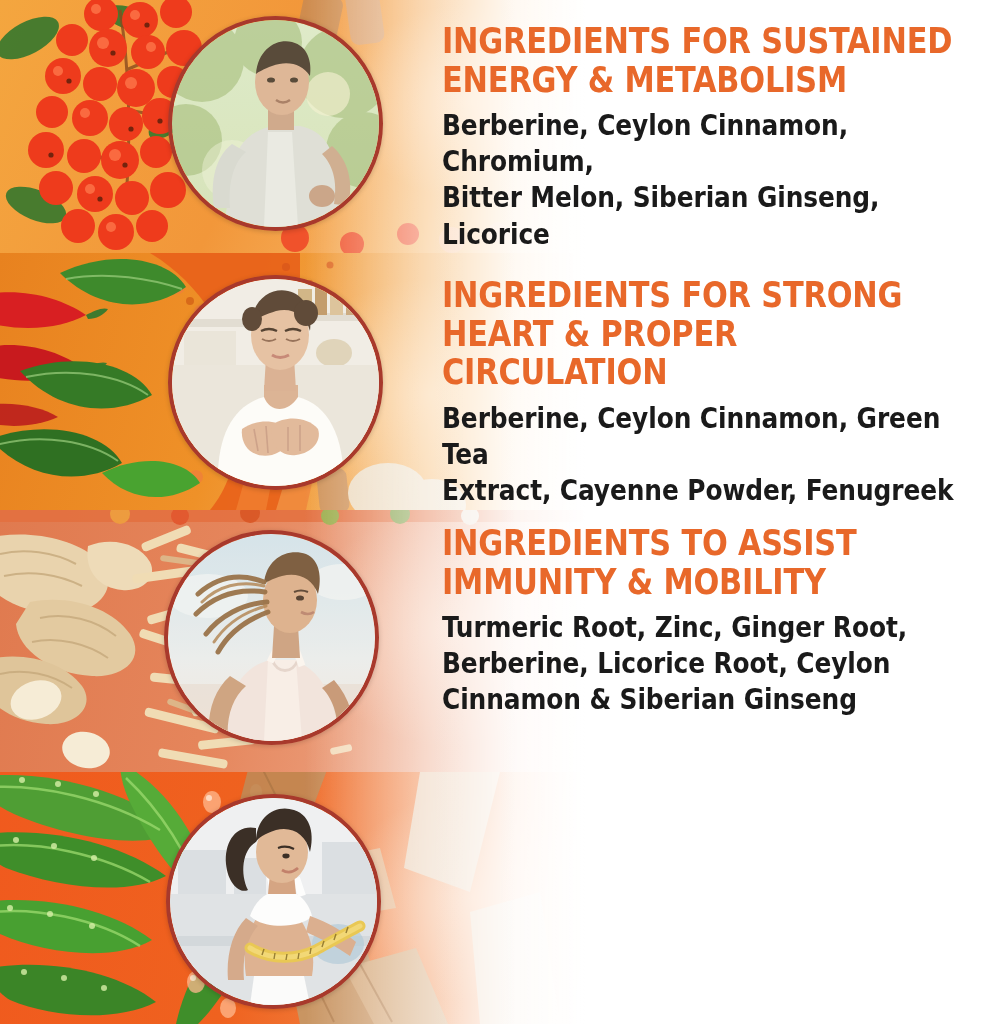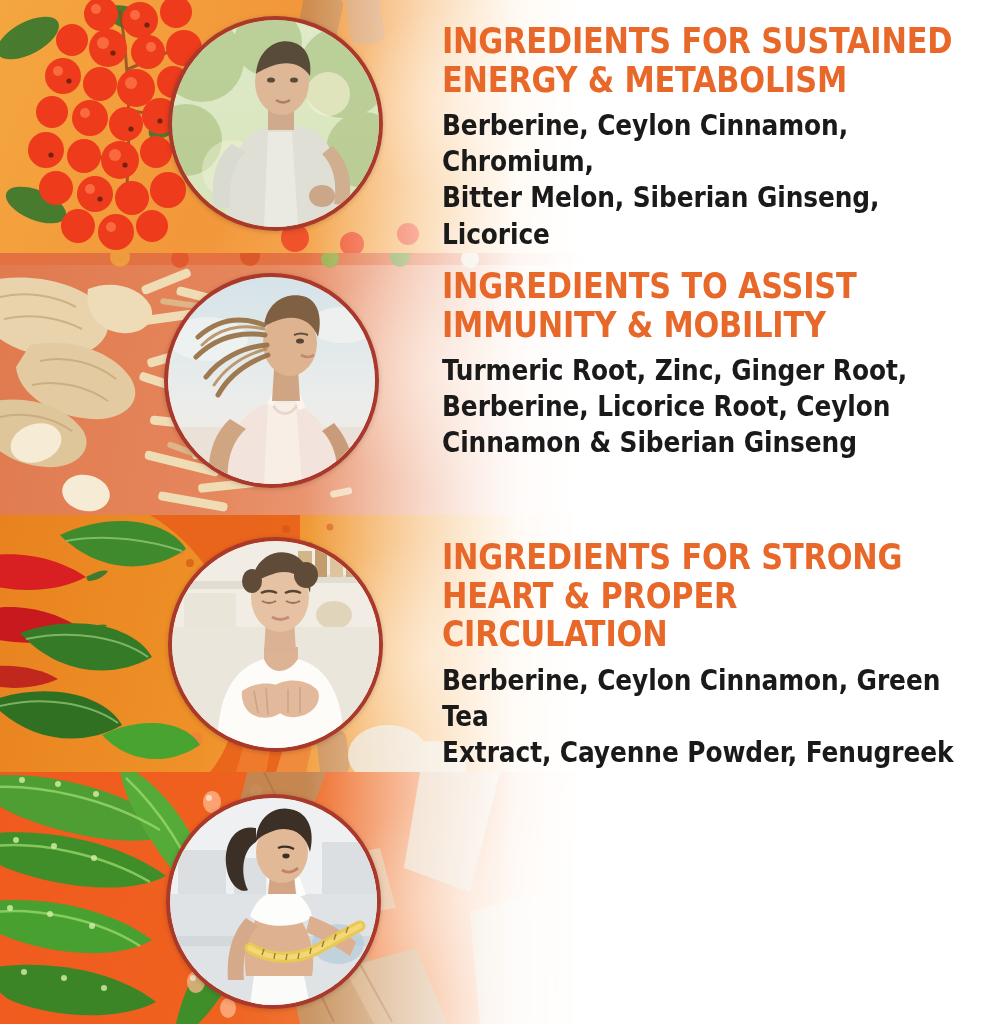--- a/index.html
+++ b/index.html
@@ -234,20 +234,143 @@
 
     <div class="copy c1">
       <h2 class="heading">INGREDIENTS FOR SUSTAINED
 ENERGY &amp; METABOLISM</h2>
       <p class="body">Berberine, Ceylon Cinnamon, Chromium,
 Bitter Melon, Siberian Ginseng, Licorice
 Root &amp; Banaba Extract</p>
     </div>
   </section>
 
+  <section class="panel p2">
+    <div class="photo">
+      <div class="bg bg2"></div>
+
+      <svg width="585" height="257" viewBox="0 0 585 257" style="position:absolute;inset:0;">
+
+        <path d="M150 0 C200 30 232 80 238 140 C244 196 228 236 210 257 L300 257 L300 0 Z" fill="#e8621a" opacity=".92"></path>
+        <g fill="#f0803a" opacity=".8">
+          <circle cx="178" cy="34" r="7"></circle>
+            <circle cx="200" cy="58" r="6"></circle>
+          <circle cx="214" cy="96" r="8"></circle>
+            <circle cx="222" cy="140" r="7"></circle>
+          <circle cx="214" cy="186" r="6"></circle>
+            <circle cx="196" cy="224" r="7"></circle>
+          <circle cx="248" cy="64" r="6"></circle>
+            <circle cx="258" cy="118" r="7"></circle>
+          <circle cx="250" cy="178" r="6"></circle>
+            <circle cx="264" cy="218" r="7"></circle>
+        </g>
+        <g fill="#c74d10" opacity=".55">
+          <circle cx="190" cy="48" r="4"></circle>
+            <circle cx="228" cy="112" r="4"></circle>
+          <circle cx="206" cy="160" r="4"></circle>
+            <circle cx="244" cy="196" r="4"></circle>
+        </g>
+
+        <g fill="#d8551a" opacity=".7">
+          <circle cx="286" cy="14" r="4"></circle>
+            <circle cx="310" cy="30" r="3"></circle>
+          <circle cx="268" cy="40" r="3"></circle>
+            <circle cx="330" cy="12" r="3.5"></circle>
+        </g>
+
+        <g>
+          <path d="M-18 42 C20 34 60 44 86 62 C64 74 28 80 -12 70 Z" fill="#d81f22"></path>
+          <path d="M86 62 C94 58 102 54 108 56 C104 62 96 66 88 66 Z" fill="#3f7a2e"></path>
+          <path d="M-22 96 C16 86 58 96 84 116 C60 128 24 132 -16 122 Z" fill="#c81a1e"></path>
+          <path d="M84 116 C92 112 100 108 107 110 C103 116 94 120 86 120 Z" fill="#3f7a2e"></path>
+          <path d="M-14 152 C14 148 42 154 58 164 C40 172 14 176 -12 170 Z" fill="#b9181c" opacity=".85"></path>
+        </g>
+
+        <g fill="#3e8a2c">
+          <path d="M60 20 C110 -4 168 4 186 34 C150 60 98 58 60 20 Z"></path>
+          <path d="M20 118 C74 98 134 110 152 142 C110 166 56 158 20 118 Z" fill="#357a26"></path>
+          <path d="M-10 186 C44 166 104 178 122 210 C80 234 26 226 -10 186 Z" fill="#2f7022"></path>
+          <path d="M102 220 C142 200 186 206 200 230 C168 252 128 248 102 220 Z" fill="#49a330"></path>
+        </g>
+        <g stroke="#9ccf7e" stroke-width="2" fill="none" opacity=".7">
+          <path d="M66 26 C108 18 152 26 182 36"></path>
+          <path d="M26 124 C72 114 120 122 148 142"></path>
+          <path d="M-4 192 C42 180 90 188 118 208"></path>
+        </g>
+
+        <g>
+          <path d="M236 257 L252 200 L276 206 L266 257 Z" fill="#ef7a2c"></path>
+          <path d="M276 257 L292 204 L316 212 L306 257 Z" fill="#f08a3c"></path>
+          <rect x="318" y="216" width="30" height="44" rx="8" fill="#d0945b" transform="rotate(-6 333 238)"></rect>
+        </g>
+
+        <g fill="#ece4d4" opacity=".85">
+          <ellipse cx="388" cy="240" rx="40" ry="30"></ellipse>
+          <ellipse cx="432" cy="252" rx="34" ry="26"></ellipse>
+        </g>
+      </svg>
+
+      <div class="fade"></div>
+    </div>
+
+    <div class="medallion m2">
+      <div class="portrait">
+        <svg width="207" height="207" viewBox="0 0 207 207">
+          <rect width="207" height="207" fill="#f2efe9"></rect>
+          <g opacity=".9">
+            <rect x="0" y="0" width="207" height="86" fill="#efece6"></rect>
+            <rect x="6" y="40" width="70" height="8" fill="#ddd8cf"></rect>
+            <rect x="118" y="34" width="84" height="8" fill="#ddd8cf"></rect>
+            <rect x="126" y="10" width="14" height="26" fill="#c8a66f"></rect>
+            <rect x="143" y="6" width="12" height="30" fill="#b5874f"></rect>
+            <rect x="158" y="12" width="13" height="24" fill="#d6b98a"></rect>
+            <rect x="174" y="8" width="11" height="28" fill="#c0996a"></rect>
+            <rect x="12" y="52" width="52" height="40" fill="#e6e1d8"></rect>
+            <ellipse cx="162" cy="74" rx="18" ry="14" fill="#cbb78e" opacity=".6"></ellipse>
+          </g>
+          <rect x="0" y="86" width="207" height="121" fill="#e9e4db"></rect>
+
+          <path d="M46 207 C44 156 62 126 92 118 L126 118 C156 126 172 156 172 207 Z" fill="#fdfdfc"></path>
+          <path d="M92 118 C98 134 116 134 126 118 L126 106 L92 106 Z" fill="#d8ab8b"></path>
+
+          <path d="M94 78 L122 78 L124 112 L92 112 Z" fill="#d6a98a"></path>
+          <ellipse cx="108" cy="56" rx="29" ry="35" fill="#e3bb9b"></ellipse>
+          <path d="M79 46 C80 20 100 8 116 12 C134 16 140 34 138 52 C134 36 120 28 104 32 C92 36 82 40 79 46 Z" fill="#4a3423"></path>
+          <ellipse cx="134" cy="34" rx="12" ry="13" fill="#4a3423"></ellipse>
+          <ellipse cx="80" cy="40" rx="10" ry="12" fill="#4a3423"></ellipse>
+          <path d="M89 52 Q97 48 105 52" stroke="#3e2b1c" stroke-width="2.4" fill="none"></path>
+          <path d="M113 52 Q121 48 129 52" stroke="#3e2b1c" stroke-width="2.4" fill="none"></path>
+          <path d="M90 60 Q97 64 104 60" stroke="#8a6148" stroke-width="2" fill="none"></path>
+          <path d="M114 60 Q121 64 128 60" stroke="#8a6148" stroke-width="2" fill="none"></path>
+          <path d="M100 76 Q108 81 117 76" stroke="#c07b6a" stroke-width="3" fill="none"></path>
+
+          <g fill="#dfb292">
+            <path d="M70 150 C84 140 104 140 116 150 C120 160 114 172 100 176 C82 180 68 168 70 150 Z"></path>
+            <path d="M100 146 C114 136 136 138 146 150 C150 162 140 174 124 176 C106 178 96 162 100 146 Z"></path>
+          </g>
+          <g stroke="#c0907a" stroke-width="1.6" fill="none" opacity=".8">
+            <path d="M82 150 L86 172"></path>
+              <path d="M94 147 L96 174"></path>
+            <path d="M116 148 L116 172"></path>
+              <path d="M128 146 L128 172"></path>
+          </g>
+          <rect width="207" height="207" fill="#fff3e2" opacity=".12"></rect>
+        </svg>
+      </div>
+    </div>
+
+    <div class="copy c2">
+      <h2 class="heading">INGREDIENTS FOR STRONG
+HEART &amp; PROPER CIRCULATION</h2>
+      <p class="body">Berberine, Ceylon Cinnamon, Green Tea
+Extract, Cayenne Powder, Fenugreek
+Seed Extract &amp; Artichoke Leaf</p>
+    </div>
+  </section>
+
   <section class="panel p3">
     <div class="photo">
       <div class="bg bg3"></div>
 
       <svg width="585" height="262" viewBox="0 0 585 262" style="position:absolute;inset:0;">
 
         <g opacity=".85">
           <rect x="0" y="0" width="585" height="12" fill="#e4703f"></rect>
           <circle cx="120" cy="4" r="10" fill="#efa13c"></circle>
             <circle cx="180" cy="6" r="9" fill="#e2532a"></circle>
@@ -360,143 +483,20 @@
 
     <div class="copy c3">
       <h2 class="heading">INGREDIENTS TO ASSIST
 IMMUNITY &amp; MOBILITY</h2>
       <p class="body">Turmeric Root, Zinc, Ginger Root,
 Berberine, Licorice Root, Ceylon
 Cinnamon &amp; Siberian Ginseng</p>
     </div>
   </section>
 
-  <section class="panel p2">
-    <div class="photo">
-      <div class="bg bg2"></div>
-
-      <svg width="585" height="257" viewBox="0 0 585 257" style="position:absolute;inset:0;">
-
-        <path d="M150 0 C200 30 232 80 238 140 C244 196 228 236 210 257 L300 257 L300 0 Z" fill="#e8621a" opacity=".92"></path>
-        <g fill="#f0803a" opacity=".8">
-          <circle cx="178" cy="34" r="7"></circle>
-            <circle cx="200" cy="58" r="6"></circle>
-          <circle cx="214" cy="96" r="8"></circle>
-            <circle cx="222" cy="140" r="7"></circle>
-          <circle cx="214" cy="186" r="6"></circle>
-            <circle cx="196" cy="224" r="7"></circle>
-          <circle cx="248" cy="64" r="6"></circle>
-            <circle cx="258" cy="118" r="7"></circle>
-          <circle cx="250" cy="178" r="6"></circle>
-            <circle cx="264" cy="218" r="7"></circle>
-        </g>
-        <g fill="#c74d10" opacity=".55">
-          <circle cx="190" cy="48" r="4"></circle>
-            <circle cx="228" cy="112" r="4"></circle>
-          <circle cx="206" cy="160" r="4"></circle>
-            <circle cx="244" cy="196" r="4"></circle>
-        </g>
-
-        <g fill="#d8551a" opacity=".7">
-          <circle cx="286" cy="14" r="4"></circle>
-            <circle cx="310" cy="30" r="3"></circle>
-          <circle cx="268" cy="40" r="3"></circle>
-            <circle cx="330" cy="12" r="3.5"></circle>
-        </g>
-
-        <g>
-          <path d="M-18 42 C20 34 60 44 86 62 C64 74 28 80 -12 70 Z" fill="#d81f22"></path>
-          <path d="M86 62 C94 58 102 54 108 56 C104 62 96 66 88 66 Z" fill="#3f7a2e"></path>
-          <path d="M-22 96 C16 86 58 96 84 116 C60 128 24 132 -16 122 Z" fill="#c81a1e"></path>
-          <path d="M84 116 C92 112 100 108 107 110 C103 116 94 120 86 120 Z" fill="#3f7a2e"></path>
-          <path d="M-14 152 C14 148 42 154 58 164 C40 172 14 176 -12 170 Z" fill="#b9181c" opacity=".85"></path>
-        </g>
-
-        <g fill="#3e8a2c">
-          <path d="M60 20 C110 -4 168 4 186 34 C150 60 98 58 60 20 Z"></path>
-          <path d="M20 118 C74 98 134 110 152 142 C110 166 56 158 20 118 Z" fill="#357a26"></path>
-          <path d="M-10 186 C44 166 104 178 122 210 C80 234 26 226 -10 186 Z" fill="#2f7022"></path>
-          <path d="M102 220 C142 200 186 206 200 230 C168 252 128 248 102 220 Z" fill="#49a330"></path>
-        </g>
-        <g stroke="#9ccf7e" stroke-width="2" fill="none" opacity=".7">
-          <path d="M66 26 C108 18 152 26 182 36"></path>
-          <path d="M26 124 C72 114 120 122 148 142"></path>
-          <path d="M-4 192 C42 180 90 188 118 208"></path>
-        </g>
-
-        <g>
-          <path d="M236 257 L252 200 L276 206 L266 257 Z" fill="#ef7a2c"></path>
-          <path d="M276 257 L292 204 L316 212 L306 257 Z" fill="#f08a3c"></path>
-          <rect x="318" y="216" width="30" height="44" rx="8" fill="#d0945b" transform="rotate(-6 333 238)"></rect>
-        </g>
-
-        <g fill="#ece4d4" opacity=".85">
-          <ellipse cx="388" cy="240" rx="40" ry="30"></ellipse>
-          <ellipse cx="432" cy="252" rx="34" ry="26"></ellipse>
-        </g>
-      </svg>
-
-      <div class="fade"></div>
-    </div>
-
-    <div class="medallion m2">
-      <div class="portrait">
-        <svg width="207" height="207" viewBox="0 0 207 207">
-          <rect width="207" height="207" fill="#f2efe9"></rect>
-          <g opacity=".9">
-            <rect x="0" y="0" width="207" height="86" fill="#efece6"></rect>
-            <rect x="6" y="40" width="70" height="8" fill="#ddd8cf"></rect>
-            <rect x="118" y="34" width="84" height="8" fill="#ddd8cf"></rect>
-            <rect x="126" y="10" width="14" height="26" fill="#c8a66f"></rect>
-            <rect x="143" y="6" width="12" height="30" fill="#b5874f"></rect>
-            <rect x="158" y="12" width="13" height="24" fill="#d6b98a"></rect>
-            <rect x="174" y="8" width="11" height="28" fill="#c0996a"></rect>
-            <rect x="12" y="52" width="52" height="40" fill="#e6e1d8"></rect>
-            <ellipse cx="162" cy="74" rx="18" ry="14" fill="#cbb78e" opacity=".6"></ellipse>
-          </g>
-          <rect x="0" y="86" width="207" height="121" fill="#e9e4db"></rect>
-
-          <path d="M46 207 C44 156 62 126 92 118 L126 118 C156 126 172 156 172 207 Z" fill="#fdfdfc"></path>
-          <path d="M92 118 C98 134 116 134 126 118 L126 106 L92 106 Z" fill="#d8ab8b"></path>
-
-          <path d="M94 78 L122 78 L124 112 L92 112 Z" fill="#d6a98a"></path>
-          <ellipse cx="108" cy="56" rx="29" ry="35" fill="#e3bb9b"></ellipse>
-          <path d="M79 46 C80 20 100 8 116 12 C134 16 140 34 138 52 C134 36 120 28 104 32 C92 36 82 40 79 46 Z" fill="#4a3423"></path>
-          <ellipse cx="134" cy="34" rx="12" ry="13" fill="#4a3423"></ellipse>
-          <ellipse cx="80" cy="40" rx="10" ry="12" fill="#4a3423"></ellipse>
-          <path d="M89 52 Q97 48 105 52" stroke="#3e2b1c" stroke-width="2.4" fill="none"></path>
-          <path d="M113 52 Q121 48 129 52" stroke="#3e2b1c" stroke-width="2.4" fill="none"></path>
-          <path d="M90 60 Q97 64 104 60" stroke="#8a6148" stroke-width="2" fill="none"></path>
-          <path d="M114 60 Q121 64 128 60" stroke="#8a6148" stroke-width="2" fill="none"></path>
-          <path d="M100 76 Q108 81 117 76" stroke="#c07b6a" stroke-width="3" fill="none"></path>
-
-          <g fill="#dfb292">
-            <path d="M70 150 C84 140 104 140 116 150 C120 160 114 172 100 176 C82 180 68 168 70 150 Z"></path>
-            <path d="M100 146 C114 136 136 138 146 150 C150 162 140 174 124 176 C106 178 96 162 100 146 Z"></path>
-          </g>
-          <g stroke="#c0907a" stroke-width="1.6" fill="none" opacity=".8">
-            <path d="M82 150 L86 172"></path>
-              <path d="M94 147 L96 174"></path>
-            <path d="M116 148 L116 172"></path>
-              <path d="M128 146 L128 172"></path>
-          </g>
-          <rect width="207" height="207" fill="#fff3e2" opacity=".12"></rect>
-        </svg>
-      </div>
-    </div>
-
-    <div class="copy c2">
-      <h2 class="heading">INGREDIENTS FOR STRONG
-HEART &amp; PROPER CIRCULATION</h2>
-      <p class="body">Berberine, Ceylon Cinnamon, Green Tea
-Extract, Cayenne Powder, Fenugreek
-Seed Extract &amp; Artichoke Leaf</p>
-    </div>
-  </section>
-
   <section class="panel p4">
     <div class="photo">
       <div class="bg bg4"></div>
 
       <svg width="585" height="252" viewBox="0 0 585 252" style="position:absolute;inset:0;">
 
         <g>
           <path d="M-30 6 C40 -6 130 18 180 60 C142 78 70 66 14 42 C-4 34 -22 20 -30 6 Z" fill="#4f9e34"></path>
           <path d="M-30 64 C40 52 120 70 166 104 C128 124 58 116 6 96 C-10 88 -26 76 -30 64 Z" fill="#3f8e2a"></path>
           <path d="M-30 132 C36 120 110 136 152 168 C114 190 46 182 0 162 C-14 154 -28 144 -30 132 Z" fill="#48a031"></path>

